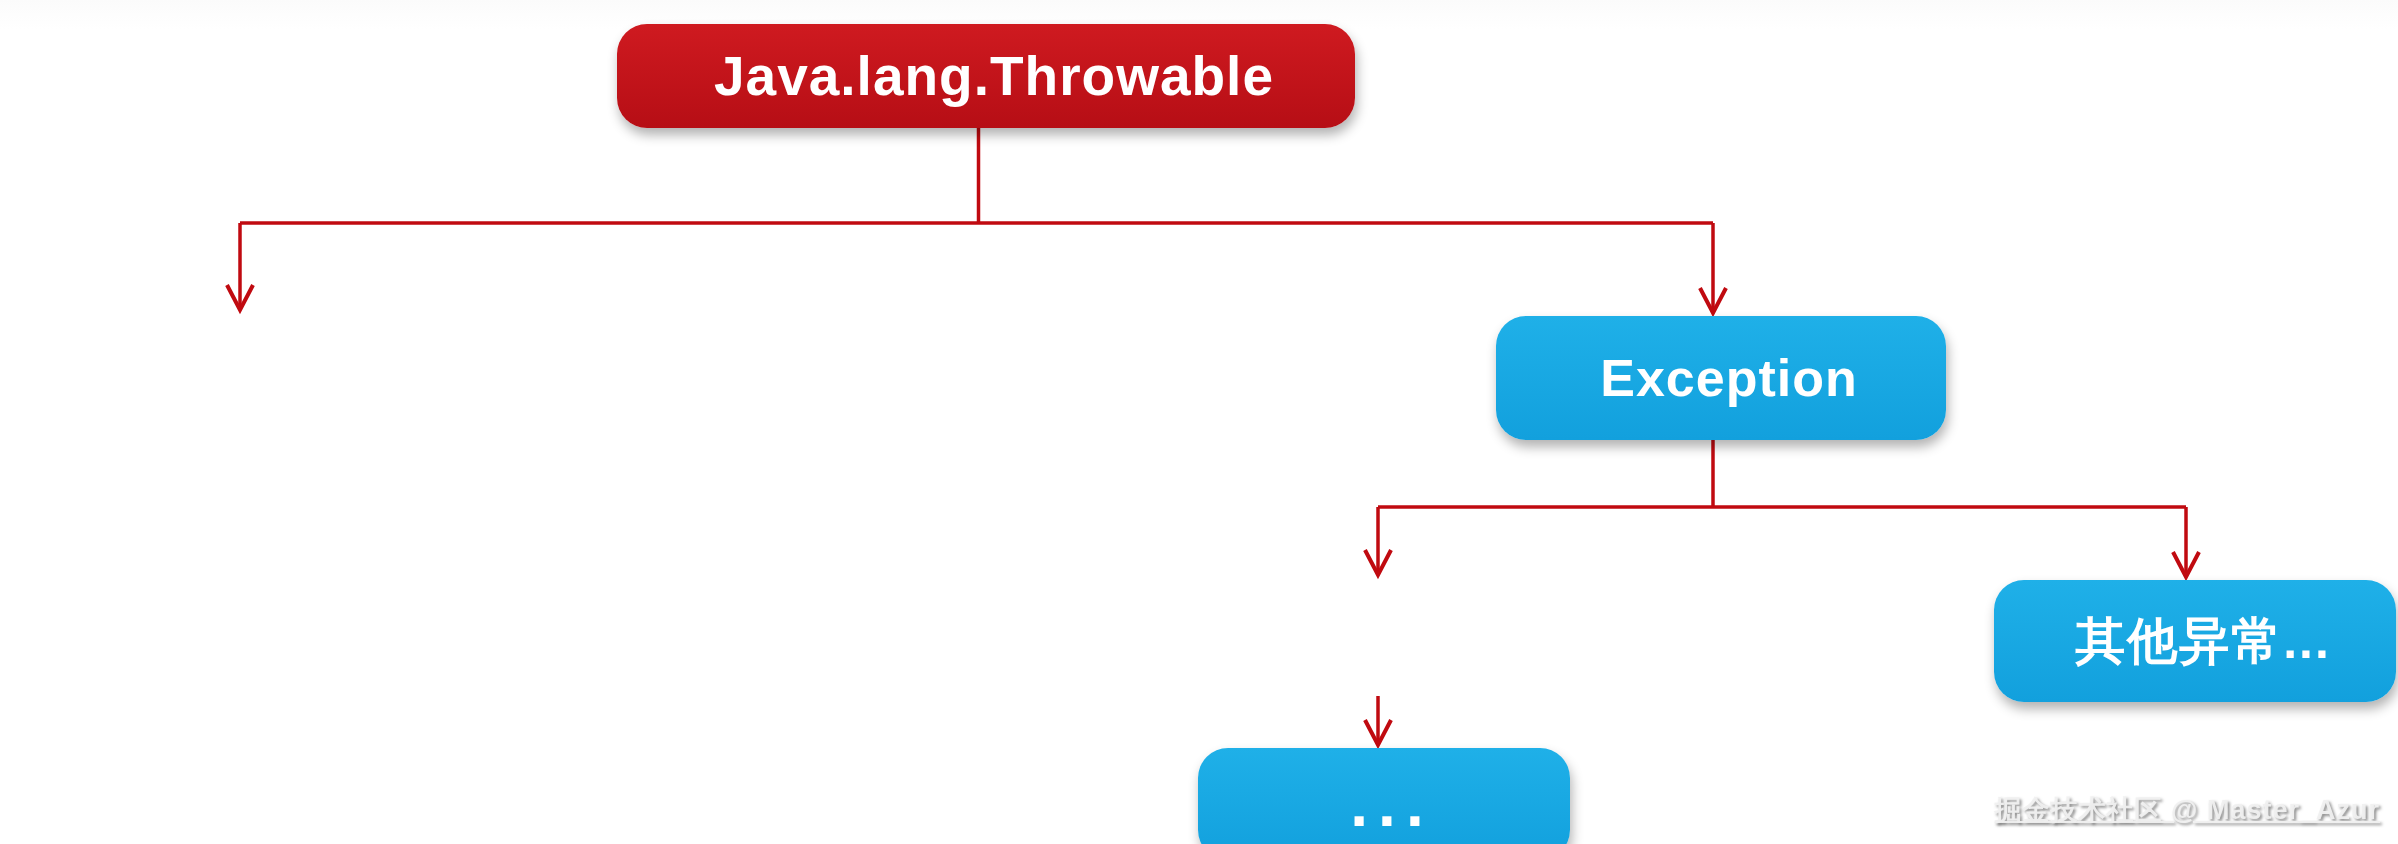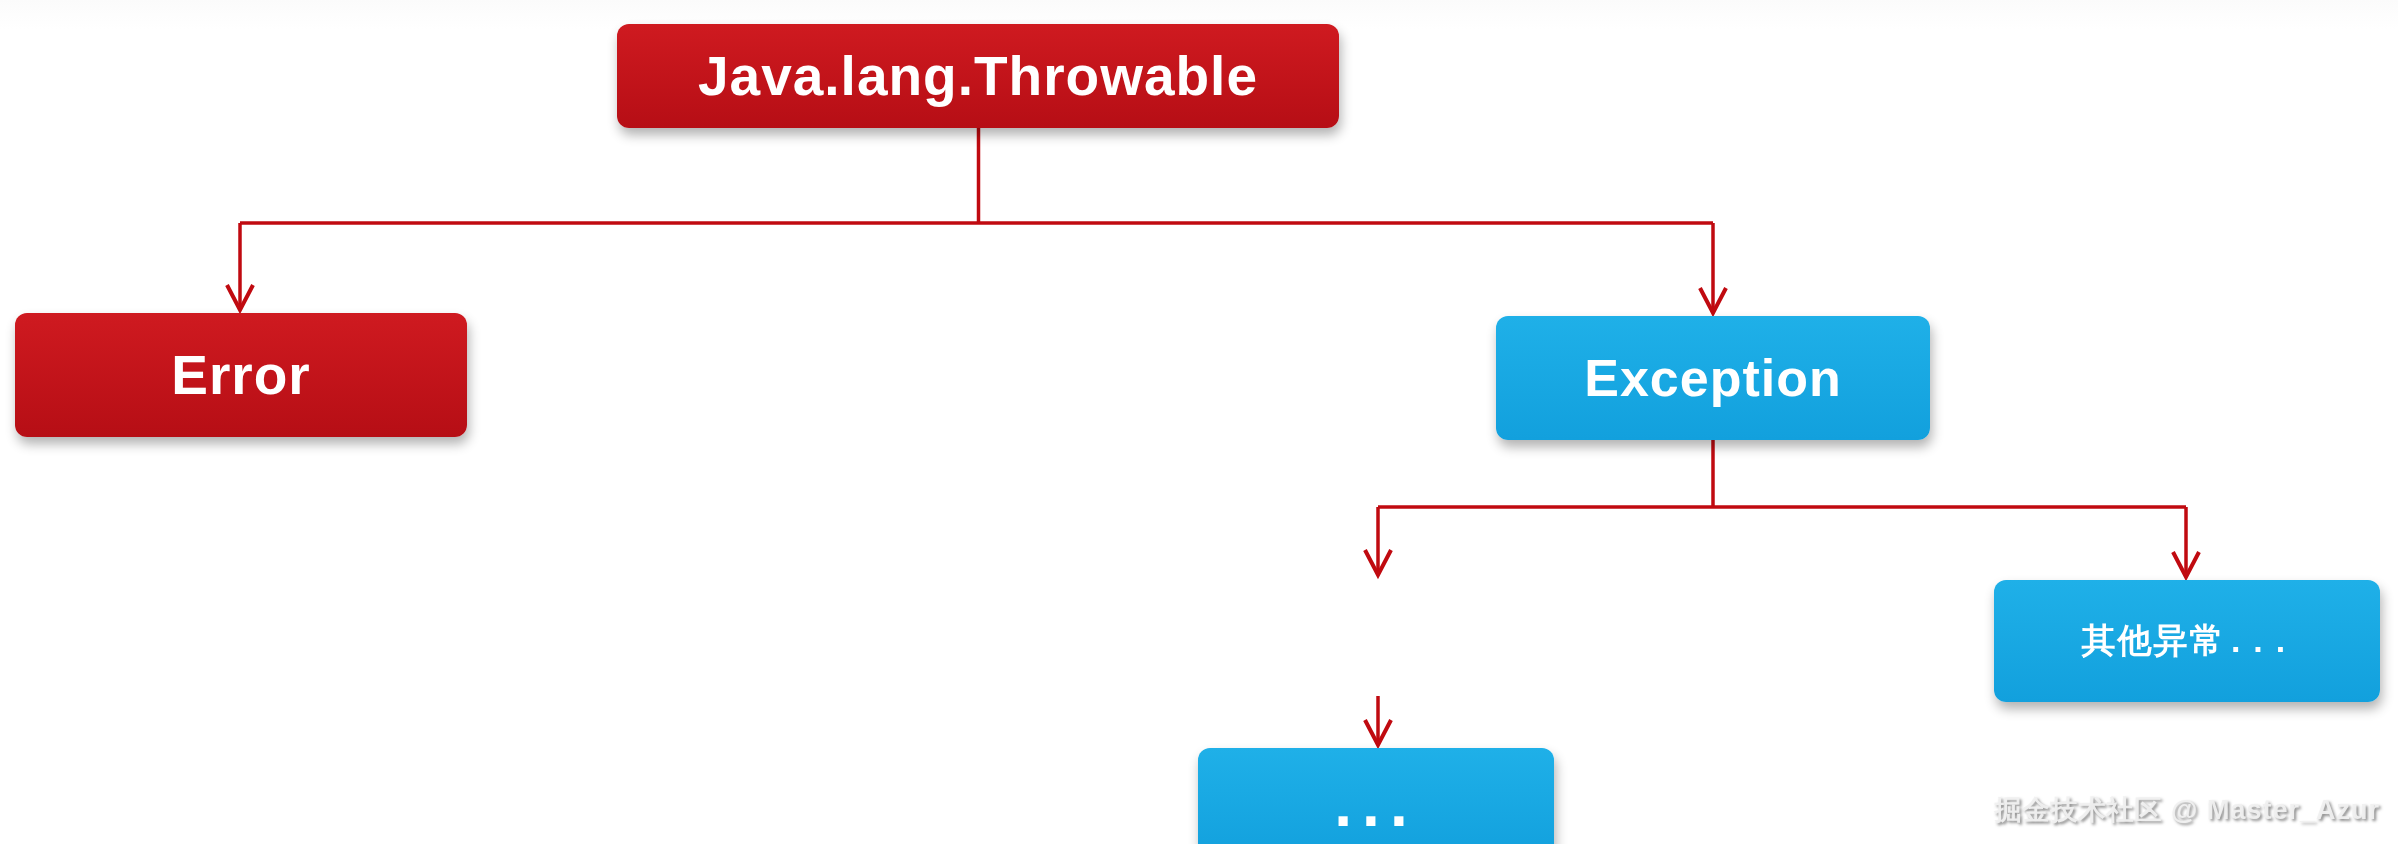--- a/index.html
+++ b/index.html
@@ -22,45 +22,47 @@
     height: 844px;
     pointer-events: none;
   }
   .node {
     position: absolute;
     display: flex;
     align-items: center;
     justify-content: center;
     color: #ffffff;
     font-weight: 700;
-    border-radius: 12px;
+    border-radius: 30px;
     box-shadow: 2px 7px 12px rgba(0,0,0,0.30);
     text-align: right;
     letter-spacing: 1px;
     white-space: nowrap;
+    padding-left: 16px;
   }
   .node.red  { background: linear-gradient(#cf1a20, #b60e15); }
   .node.blue { background: linear-gradient(#1fb0e8, #12a0dd); }
 
   #node-throwable { left: 617px;  top: 24px;  width: 722px; height: 104px; font-size: 55px; }
   #node-error     { left: 15px;   top: 313px; width: 452px; height: 124px; font-size: 55px; }
   #node-exception { left: 1496px; top: 316px; width: 434px; height: 124px; font-size: 52px; }
   #node-runtime   { left: 1053px; top: 578px; width: 650px; height: 118px; font-size: 53px; }
-  #node-other     { left: 1994px; top: 580px; width: 386px; height: 122px; font-size: 34px; letter-spacing: 2px; font-family: Liberation Mono, monospace; }
+  #node-other     { left: 1994px; top: 580px; width: 386px; height: 122px; font-size: 50px; letter-spacing: 2px; }
   #node-ellipsis  { left: 1198px; top: 748px; width: 356px; height: 112px; font-size: 64px; letter-spacing: 10px; }
 
   .watermark {
     position: absolute;
     right: 18px;
     bottom: 16px;
     font-size: 27px;
     font-weight: 700;
     color: rgba(240,240,240,0.95);
     text-shadow: 2px 2px 3px rgba(80,80,80,0.65);
     letter-spacing: 1px;
+    text-decoration: underline;
   }
 </style>
 </head>
 <body>
 
 <div class="canvas">
 
   <svg class="connectors" viewBox="0 0 2398 844" xmlns="http://www.w3.org/2000/svg">
     <g stroke="#c00a10" stroke-width="3.5" fill="none">
 
@@ -84,21 +86,20 @@
       <path d="M 2186 507 L 2186 575"></path>
       <path d="M 2173 552 L 2186 577 L 2199 552" stroke-width="4"></path>
 
       <path d="M 1378 696 L 1378 743"></path>
       <path d="M 1365 720 L 1378 745 L 1391 720" stroke-width="4"></path>
     </g>
   </svg>
 
   <div class="node red" id="node-throwable">Java.lang.Throwable</div>
 
-  <div class="node red" id="node-error">Error</div>
 
   <div class="node blue" id="node-exception">Exception</div>
 
 
   <div class="node blue" id="node-other">其他异常...</div>
 
   <div class="node blue" id="node-ellipsis">...</div>
 
   <div class="watermark">掘金技术社区 @ Master_Azur</div>
 

